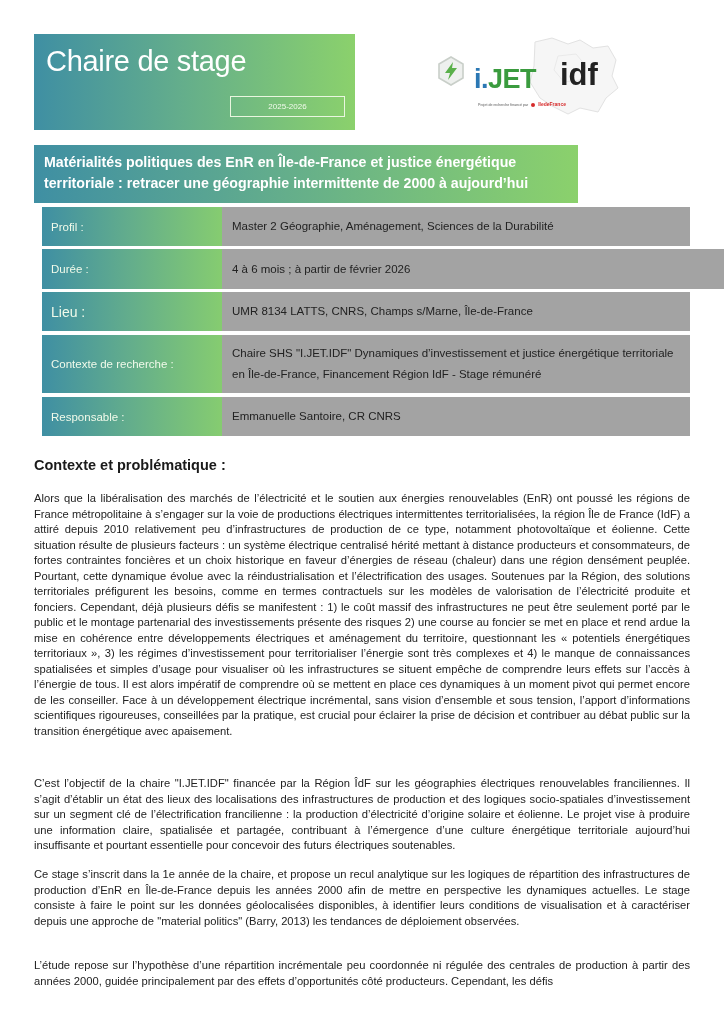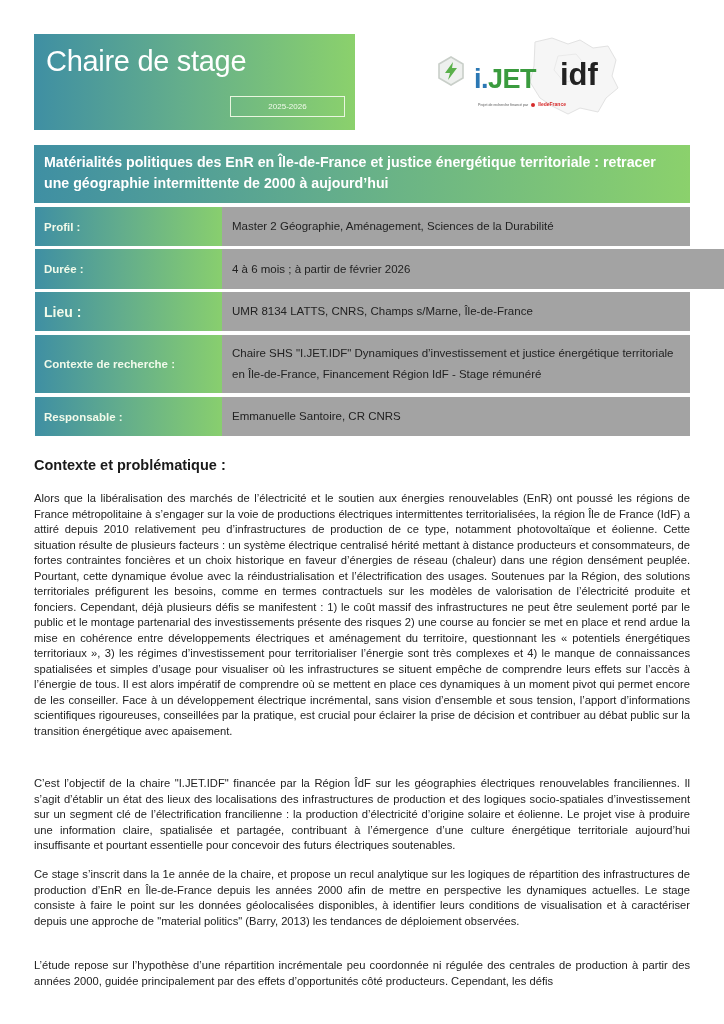--- a/index.html
+++ b/index.html
@@ -13,24 +13,24 @@
   .logo-map { position: absolute; left: 0; top: 0; }
   .logo-hex { position: absolute; left: 6px; top: 20px; width: 30px; height: 30px; }
   .logo-ijet { position: absolute; left: 44px; top: 28px; font-size: 27px; font-weight: bold; letter-spacing: -0.5px; }
   .logo-ijet .i { color: #2b78b4; }
   .logo-ijet .jet { color: #3a9b3e; }
   .logo-idf { position: absolute; left: 130px; top: 21px; font-size: 31px; font-weight: bold; color: #222; }
   .logo-foot { position: absolute; left: 48px; top: 65px; font-size: 3.6px; color: #555; white-space: nowrap; }
   .logo-foot .reg { color: #d62b2b; font-size: 5px; font-weight: bold; margin-left: 3px; }
   .logo-foot .dot { display: inline-block; width: 4px; height: 4px; background: #d62b2b; border-radius: 50%; margin-left: 3px; vertical-align: middle; }
 
-  .title-bar { position: absolute; left: 34px; top: 145px; width: 656px; height: 58px; box-sizing: border-box; padding: 7px 10px; color: #ffffff; font-weight: bold; font-size: 14.2px; line-height: 21px; }
+  .title-bar { position: absolute; left: 34px; top: 145px; width: 544px; height: 58px; box-sizing: border-box; padding: 7px 10px; color: #ffffff; font-weight: bold; font-size: 14.2px; line-height: 21px; }
 
   .row { position: absolute; left: 34px; width: 656px; }
-  .row .lbl { position: absolute; left: 1px; top: 0; bottom: 0; width: 194px; color: #f1faea; font-weight: bold; font-size: 11.5px; box-sizing: border-box; padding-left: 9px; display: flex; align-items: center; }
+  .row .lbl { position: absolute; left: 8px; top: 0; bottom: 0; width: 194px; color: #f1faea; font-weight: normal; font-size: 11.5px; box-sizing: border-box; padding-left: 9px; display: flex; align-items: center; }
   .row .lbl.big { font-size: 14px; }
   .row .val { position: absolute; left: 188px; right: 0; top: 0; bottom: 0; background: #a3a3a3; font-size: 11.5px; color: #222; box-sizing: border-box; padding: 0 10px; display: flex; align-items: center; line-height: 21px; }
 
   .section-h { position: absolute; left: 34px; top: 457px; font-size: 14.5px; font-weight: bold; color: #1a1a1a; }
   .para { position: absolute; left: 34px; width: 656px; font-size: 11.2px; line-height: 15.5px; color: #222; text-align: justify; margin: 0; }
 </style>
 </head>
 <body>
 
 <div class="hero grad">

